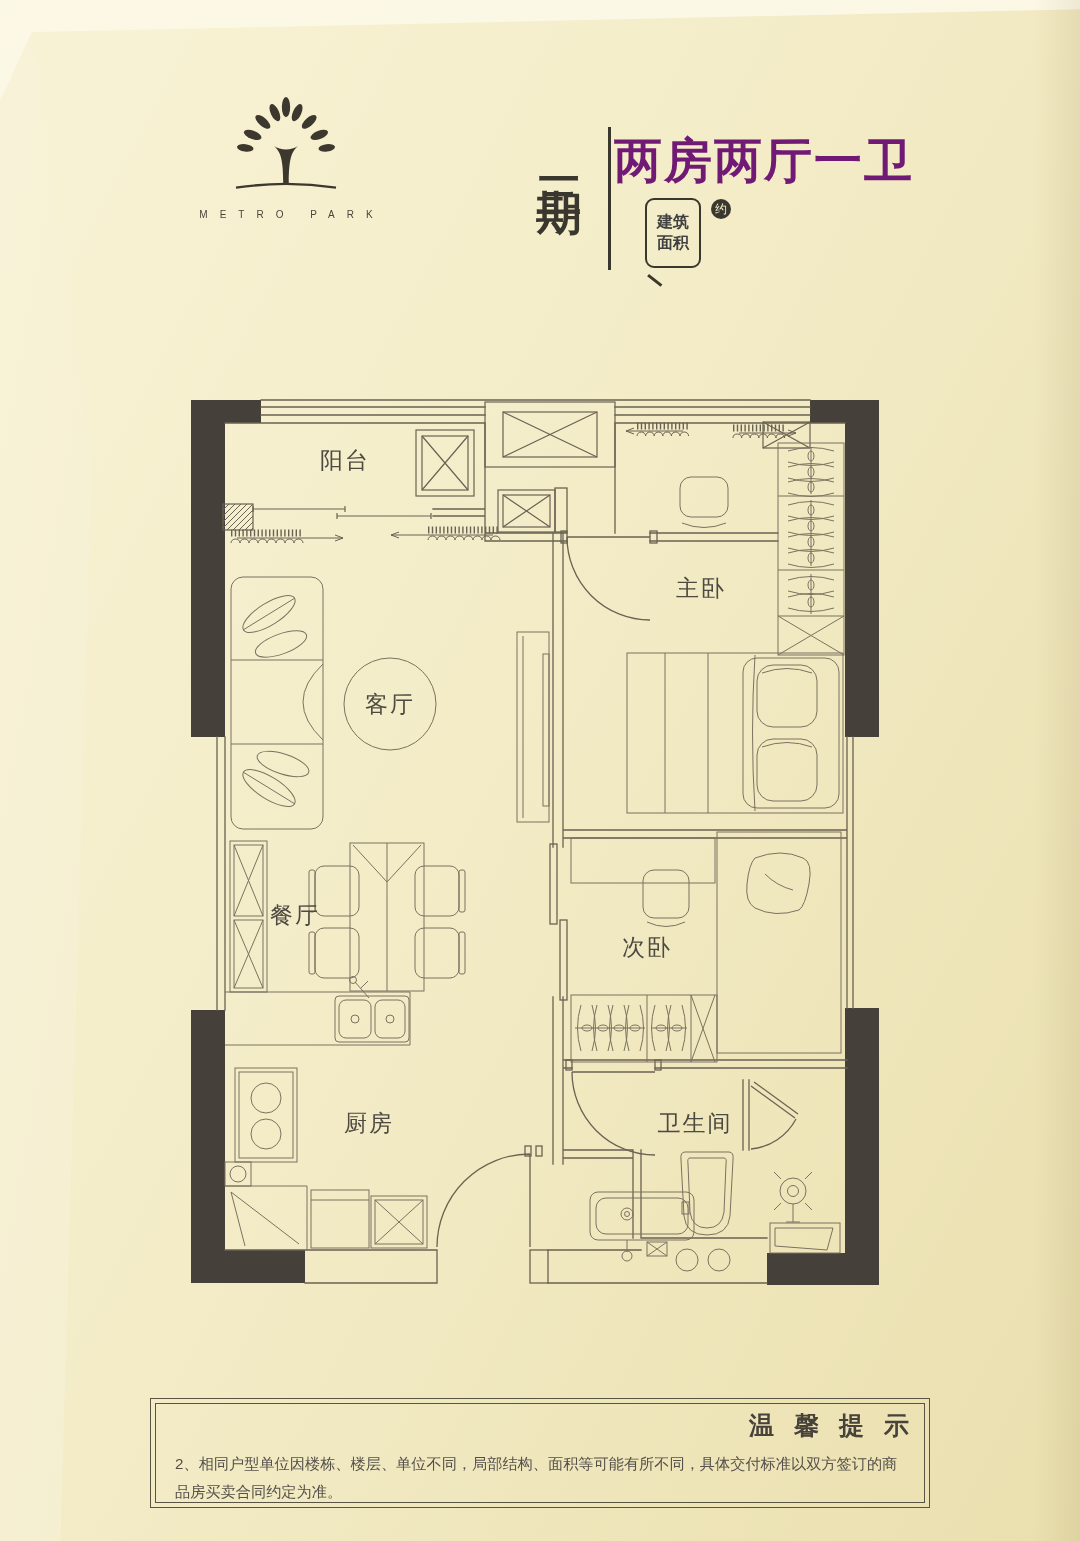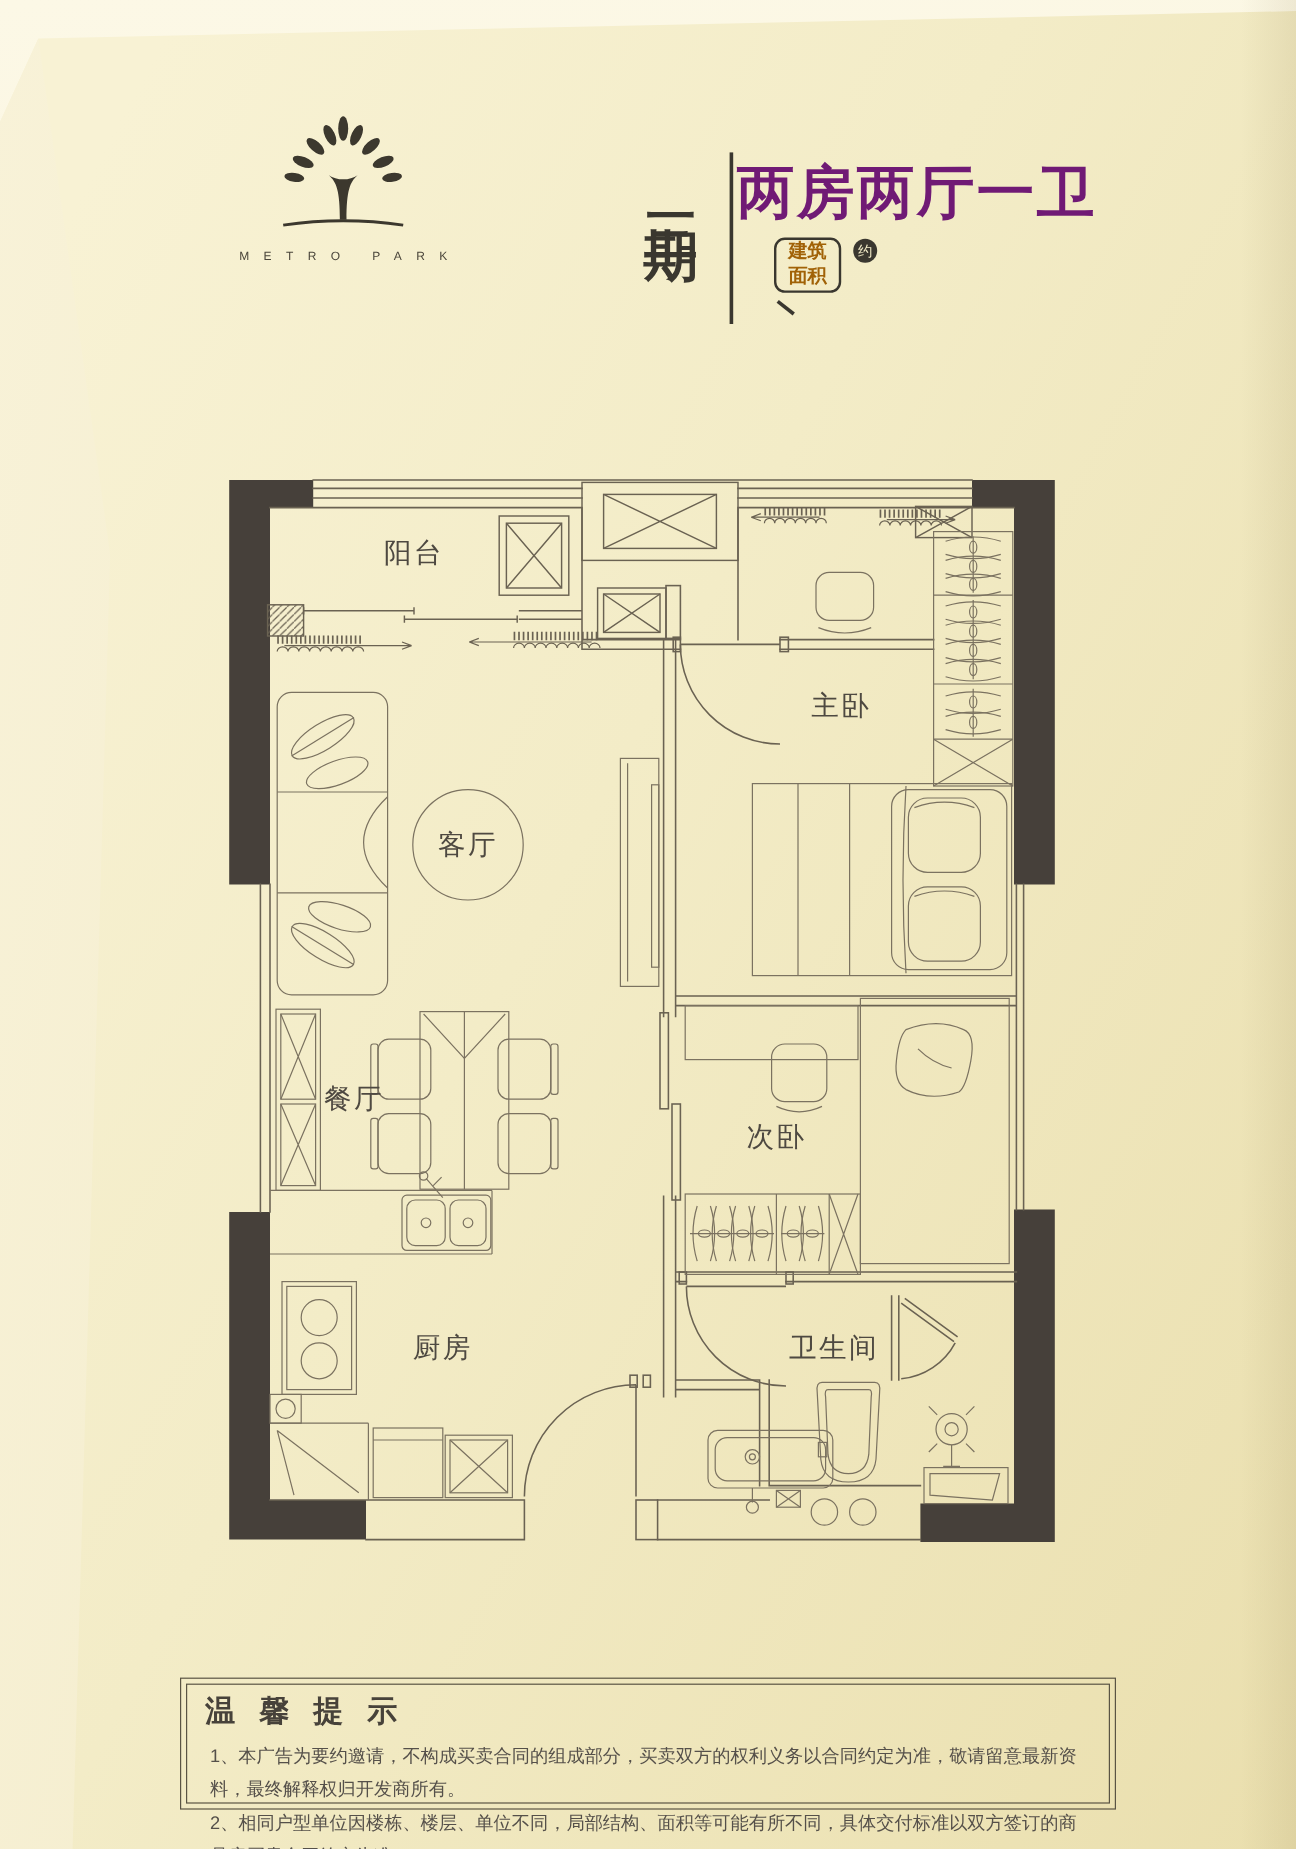--- a/index.html
+++ b/index.html
@@ -38,22 +38,22 @@
     writing-mode:vertical-rl;letter-spacing:12px;line-height:1;
   }
   .divider{position:absolute;left:608px;top:127px;width:3px;height:143px;background:#3a372f;}
   .main-title{
     position:absolute;left:614px;top:129px;
     font-size:48px;font-weight:700;color:#701a75;letter-spacing:2px;white-space:nowrap;
   }
   .area-row{position:absolute;left:645px;top:198px;display:flex;align-items:flex-start;}
   .area-tag{
     width:46px;border:2.5px solid #3a372f;border-radius:9px;
-    font-size:16px;font-weight:700;color:#a16207;text-align:center;
-    line-height:1.3;padding:0 3px;position:relative;
+    font-size:16px;font-weight:700;color:#404040;text-align:center;
+    line-height:1.3;padding:12px 3px;position:relative;
   }
   .area-tag::after{
     content:"";position:absolute;left:2px;bottom:-11px;width:17px;height:2.5px;
     background:#3a372f;transform:rotate(38deg);transform-origin:left top;
   }
   .approx{
     width:20px;height:20px;border-radius:50%;background:#3a372f;color:#f4edc9;
     font-size:12px;line-height:20px;text-align:center;margin:1px 7px 0 10px;flex:0 0 auto;
   }
   .area-value{font-size:66px;font-weight:600;color:#3a372f;line-height:0.9;margin-top:-4px;letter-spacing:1px;}
@@ -66,21 +66,21 @@
     font-size:23px;fill:#4e4941;letter-spacing:2px;font-weight:500;text-anchor:middle;
   }
 
   
   .notice{
     position:absolute;left:150px;top:1398px;width:778px;height:108px;
     border:1.5px solid #5a5444;
   }
   .notice-inner{position:absolute;inset:4px;border:1px solid #5a5444;}
   .notice-title{
-    text-align:left;font-size:25px;font-weight:600;color:#47423a;
+    text-align:right;font-size:25px;font-weight:600;color:#47423a;
     letter-spacing:20px;text-indent:20px;margin-top:10px;
   }
   .notice-items{margin:8px 24px 0 24px;font-size:15.2px;color:#55504a;line-height:1.85;}
 </style>
 </head>
 <body>
 
 <div class="bg-layer bg-ceiling"></div>
 <div class="bg-layer bg-leftwall"></div>
 <div class="bg-layer bg-right"></div>
@@ -366,16 +366,15 @@
     <text x="462" y="563">次卧</text>
     <text x="184" y="739">厨房</text>
     <text x="510" y="739">卫生间</text>
   </g>
 </svg>
 
 <div class="notice">
   <div class="notice-inner"></div>
   <div class="notice-title">温馨提示</div>
   <div class="notice-items">
-    <div>1、本广告为要约邀请，不构成买卖合同的组成部分，买卖双方的权利义务以合同约定为准，敬请留意最新资料，最终解释权归开发商所有。</div>
     <div>2、相同户型单位因楼栋、楼层、单位不同，局部结构、面积等可能有所不同，具体交付标准以双方签订的商品房买卖合同约定为准。</div>
   </div>
 </div>
 
 </body></html>

